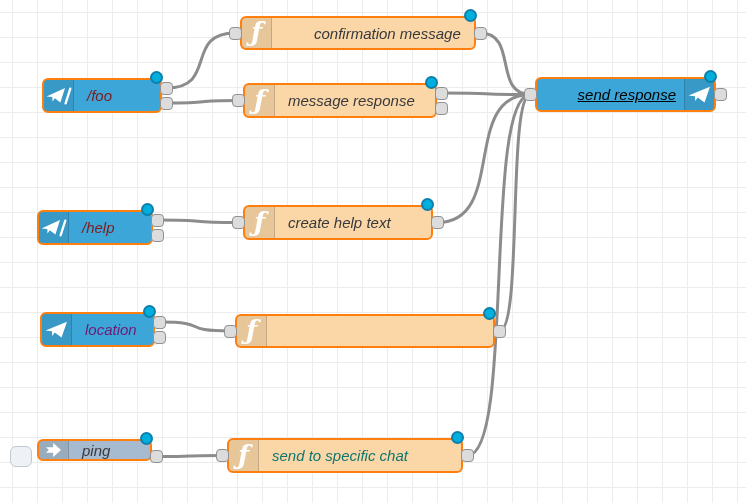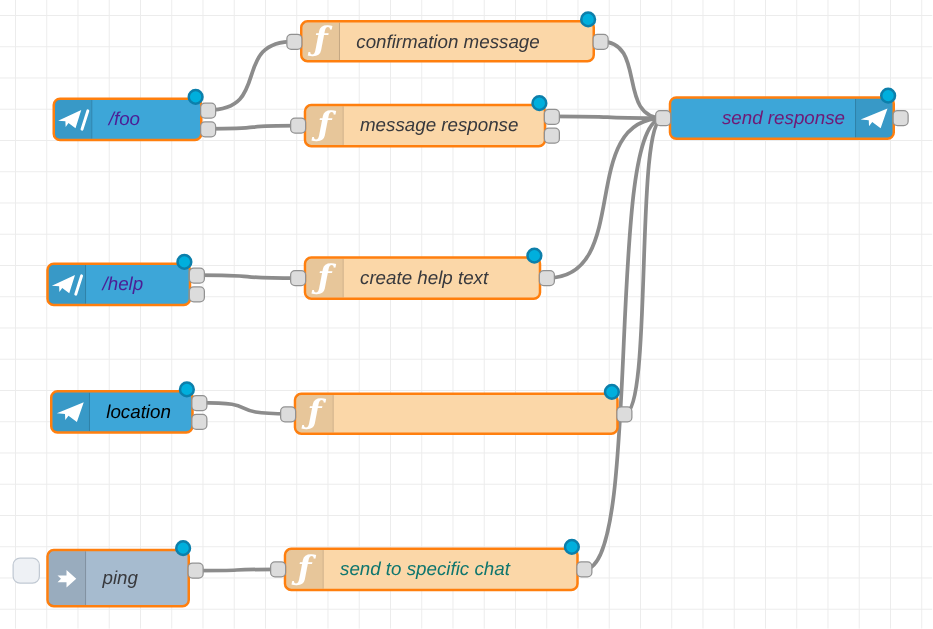--- a/index.html
+++ b/index.html
@@ -120,96 +120,96 @@
       <path d="M 467.5 455.5 C 514.75 455.5 483.25 94.5 530.5 94.5" class="wire" stroke="#8c8c8c"></path>
     </svg>
   <div id="node-layer">
       <div class="node" style="left: 42px; top: 78px; width: 120px; height: 35px; background: rgb(61, 166, 216); border-color: rgb(255, 127, 14);">
         <div class="icon-box left">
           <svg width="26" height="18" viewBox="0 0 26 18">
             <path d="M0.5 9.5 L19 1 L14.4 15.6 L8.8 11.3 L6.5 14.5 L6.3 9.9 Z" fill="#ffffff"></path>
             <path d="M24.3 1.6 L19.6 16.4" stroke="#ffffff" stroke-width="2.3" stroke-linecap="round" fill="none"></path>
           </svg>
         </div>
-        <div class="node-label" style="color: #4c1d95;">/foo</div>
+        <div class="node-label" style="color: #7f1d1d;">/foo</div>
       </div>
       <div class="port" style="left: 160px; top: 81.5px; background: rgb(220, 220, 220); border-color: rgb(145, 145, 145);"></div>
       <div class="port" style="left: 160px; top: 96.5px; background: rgb(220, 220, 220); border-color: rgb(145, 145, 145);"></div>
       <div class="changed-dot" style="left: 150px; top: 71px; background: rgb(0, 175, 221); border-color: rgb(12, 127, 171);"></div>
       <div class="node" style="left: 240px; top: 16px; width: 236px; height: 34px; background: rgb(251, 215, 168); border-color: rgb(255, 127, 14);">
         <div class="icon-box left">
           <span class="fn-glyph" aria-hidden="true">ƒ</span>
         </div>
-        <div class="node-label" style="color: rgb(56, 57, 61);">confirmation message</div>
+        <div class="node-label" style="color: rgb(56, 57, 61); margin-left: 29px;">confirmation message</div>
       </div>
       <div class="port" style="left: 229px; top: 26.5px; background: rgb(220, 220, 220); border-color: rgb(145, 145, 145);"></div>
       <div class="port" style="left: 474px; top: 26.5px; background: rgb(220, 220, 220); border-color: rgb(145, 145, 145);"></div>
       <div class="changed-dot" style="left: 464px; top: 9px; background: rgb(0, 175, 221); border-color: rgb(12, 127, 171);"></div>
       <div class="node" style="left: 243px; top: 83px; width: 194px; height: 35px; background: rgb(251, 215, 168); border-color: rgb(255, 127, 14);">
         <div class="icon-box left">
           <span class="fn-glyph" aria-hidden="true">ƒ</span>
         </div>
         <div class="node-label" style="color: rgb(56, 57, 61);">message response</div>
       </div>
       <div class="port" style="left: 232px; top: 94px; background: rgb(220, 220, 220); border-color: rgb(145, 145, 145);"></div>
       <div class="port" style="left: 435px; top: 86.5px; background: rgb(220, 220, 220); border-color: rgb(145, 145, 145);"></div>
       <div class="port" style="left: 435px; top: 101.5px; background: rgb(220, 220, 220); border-color: rgb(145, 145, 145);"></div>
       <div class="changed-dot" style="left: 425px; top: 76px; background: rgb(0, 175, 221); border-color: rgb(12, 127, 171);"></div>
       <div class="node" style="left: 535px; top: 77px; width: 181px; height: 35px; background: rgb(61, 166, 216); border-color: rgb(255, 127, 14);">
-        <div class="node-label align-right" style="color: #701a75;">send response</div>
+        <div class="node-label align-right" style="color: #000000; text-decoration: underline;">send response</div>
         <div class="icon-box right">
           <svg width="23" height="18" viewBox="0 0 23 18">
             <path d="M0.5 9.5 L22 0.8 L16.5 16.5 L9.8 11.6 L7.2 15 L7 10.2 Z" fill="#ffffff"></path>
           </svg>
         </div>
       </div>
       <div class="port" style="left: 524px; top: 88px; background: rgb(220, 220, 220); border-color: rgb(145, 145, 145);"></div>
       <div class="port" style="left: 714px; top: 88px; background: rgb(220, 220, 220); border-color: rgb(145, 145, 145);"></div>
       <div class="changed-dot" style="left: 704px; top: 70px; background: rgb(0, 175, 221); border-color: rgb(12, 127, 171);"></div>
       <div class="node" style="left: 37px; top: 210px; width: 116px; height: 35px; background: rgb(61, 166, 216); border-color: rgb(255, 127, 14);">
         <div class="icon-box left">
           <svg width="26" height="18" viewBox="0 0 26 18">
             <path d="M0.5 9.5 L19 1 L14.4 15.6 L8.8 11.3 L6.5 14.5 L6.3 9.9 Z" fill="#ffffff"></path>
             <path d="M24.3 1.6 L19.6 16.4" stroke="#ffffff" stroke-width="2.3" stroke-linecap="round" fill="none"></path>
           </svg>
         </div>
-        <div class="node-label" style="color: #4c1d95;">/help</div>
+        <div class="node-label" style="color: #7f1d1d;">/help</div>
       </div>
       <div class="port" style="left: 151px; top: 213.5px; background: rgb(220, 220, 220); border-color: rgb(145, 145, 145);"></div>
       <div class="port" style="left: 151px; top: 228.5px; background: rgb(220, 220, 220); border-color: rgb(145, 145, 145);"></div>
       <div class="changed-dot" style="left: 141px; top: 203px; background: rgb(0, 175, 221); border-color: rgb(12, 127, 171);"></div>
       <div class="node" style="left: 243px; top: 205px; width: 190px; height: 35px; background: rgb(251, 215, 168); border-color: rgb(255, 127, 14);">
         <div class="icon-box left">
           <span class="fn-glyph" aria-hidden="true">ƒ</span>
         </div>
         <div class="node-label" style="color: rgb(56, 57, 61);">create help text</div>
       </div>
       <div class="port" style="left: 232px; top: 216px; background: rgb(220, 220, 220); border-color: rgb(145, 145, 145);"></div>
       <div class="port" style="left: 431px; top: 216px; background: rgb(220, 220, 220); border-color: rgb(145, 145, 145);"></div>
       <div class="changed-dot" style="left: 421px; top: 198px; background: rgb(0, 175, 221); border-color: rgb(12, 127, 171);"></div>
       <div class="node" style="left: 40px; top: 312px; width: 115px; height: 35px; background: rgb(61, 166, 216); border-color: rgb(255, 127, 14);">
         <div class="icon-box left">
           <svg width="23" height="18" viewBox="0 0 23 18">
             <path d="M0.5 9.5 L22 0.8 L16.5 16.5 L9.8 11.6 L7.2 15 L7 10.2 Z" fill="#ffffff"></path>
           </svg>
         </div>
-        <div class="node-label" style="color: #000000;">location</div>
+        <div class="node-label" style="color: #701a75;">location</div>
       </div>
       <div class="port" style="left: 153px; top: 315.5px; background: rgb(220, 220, 220); border-color: rgb(145, 145, 145);"></div>
       <div class="port" style="left: 153px; top: 330.5px; background: rgb(220, 220, 220); border-color: rgb(145, 145, 145);"></div>
       <div class="changed-dot" style="left: 143px; top: 305px; background: rgb(0, 175, 221); border-color: rgb(12, 127, 171);"></div>
       <div class="node" style="left: 235px; top: 314px; width: 260px; height: 34px; background: rgb(251, 215, 168); border-color: rgb(255, 127, 14);">
         <div class="icon-box left">
           <span class="fn-glyph" aria-hidden="true">ƒ</span>
         </div>
       </div>
       <div class="port" style="left: 224px; top: 324.5px; background: rgb(220, 220, 220); border-color: rgb(145, 145, 145);"></div>
       <div class="port" style="left: 493px; top: 324.5px; background: rgb(220, 220, 220); border-color: rgb(145, 145, 145);"></div>
       <div class="changed-dot" style="left: 483px; top: 307px; background: rgb(0, 175, 221); border-color: rgb(12, 127, 171);"></div>
-      <div class="node" style="left: 37px; top: 439px; width: 115px; height: 47px; background: rgb(166, 187, 207); border-color: rgb(255, 127, 14);">
+      <div class="node" style="left: 37px; top: 439px; width: 115px; height: 22px; background: rgb(166, 187, 207); border-color: rgb(255, 127, 14);">
         <div class="icon-box left">
           <svg width="17" height="16" viewBox="0 0 17 16">
             <path d="M1 5.3 L8.2 5.3 L8.2 1 L16 8 L8.2 15 L8.2 10.7 L1 10.7 L3.8 8 Z" fill="#ffffff"></path>
           </svg>
         </div>
         <div class="node-label" style="color: rgb(56, 57, 61);">ping</div>
       </div>
       <div class="inject-button" style="left: 10px; top: 446px;"></div>
       <div class="port" style="left: 150px; top: 450px; background: rgb(220, 220, 220); border-color: rgb(145, 145, 145);"></div>
       <div class="changed-dot" style="left: 140px; top: 432px; background: rgb(0, 175, 221); border-color: rgb(12, 127, 171);"></div>

